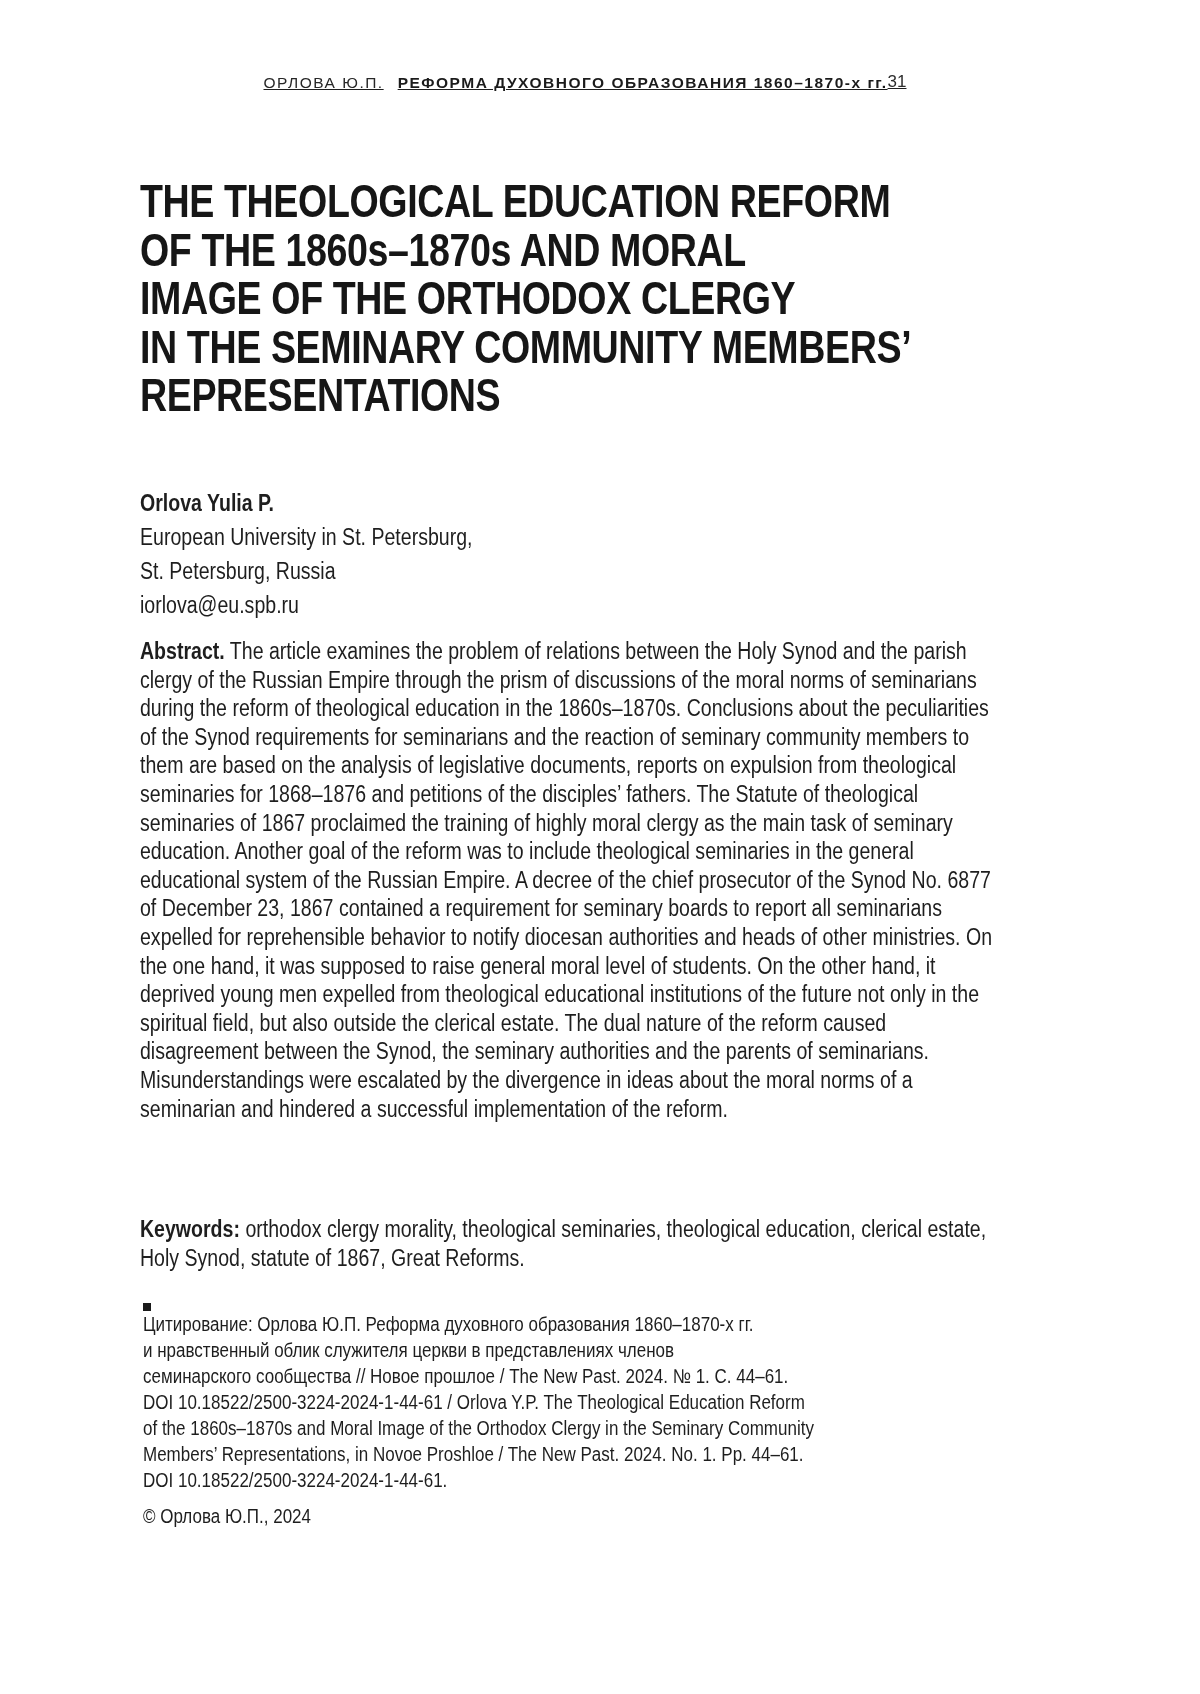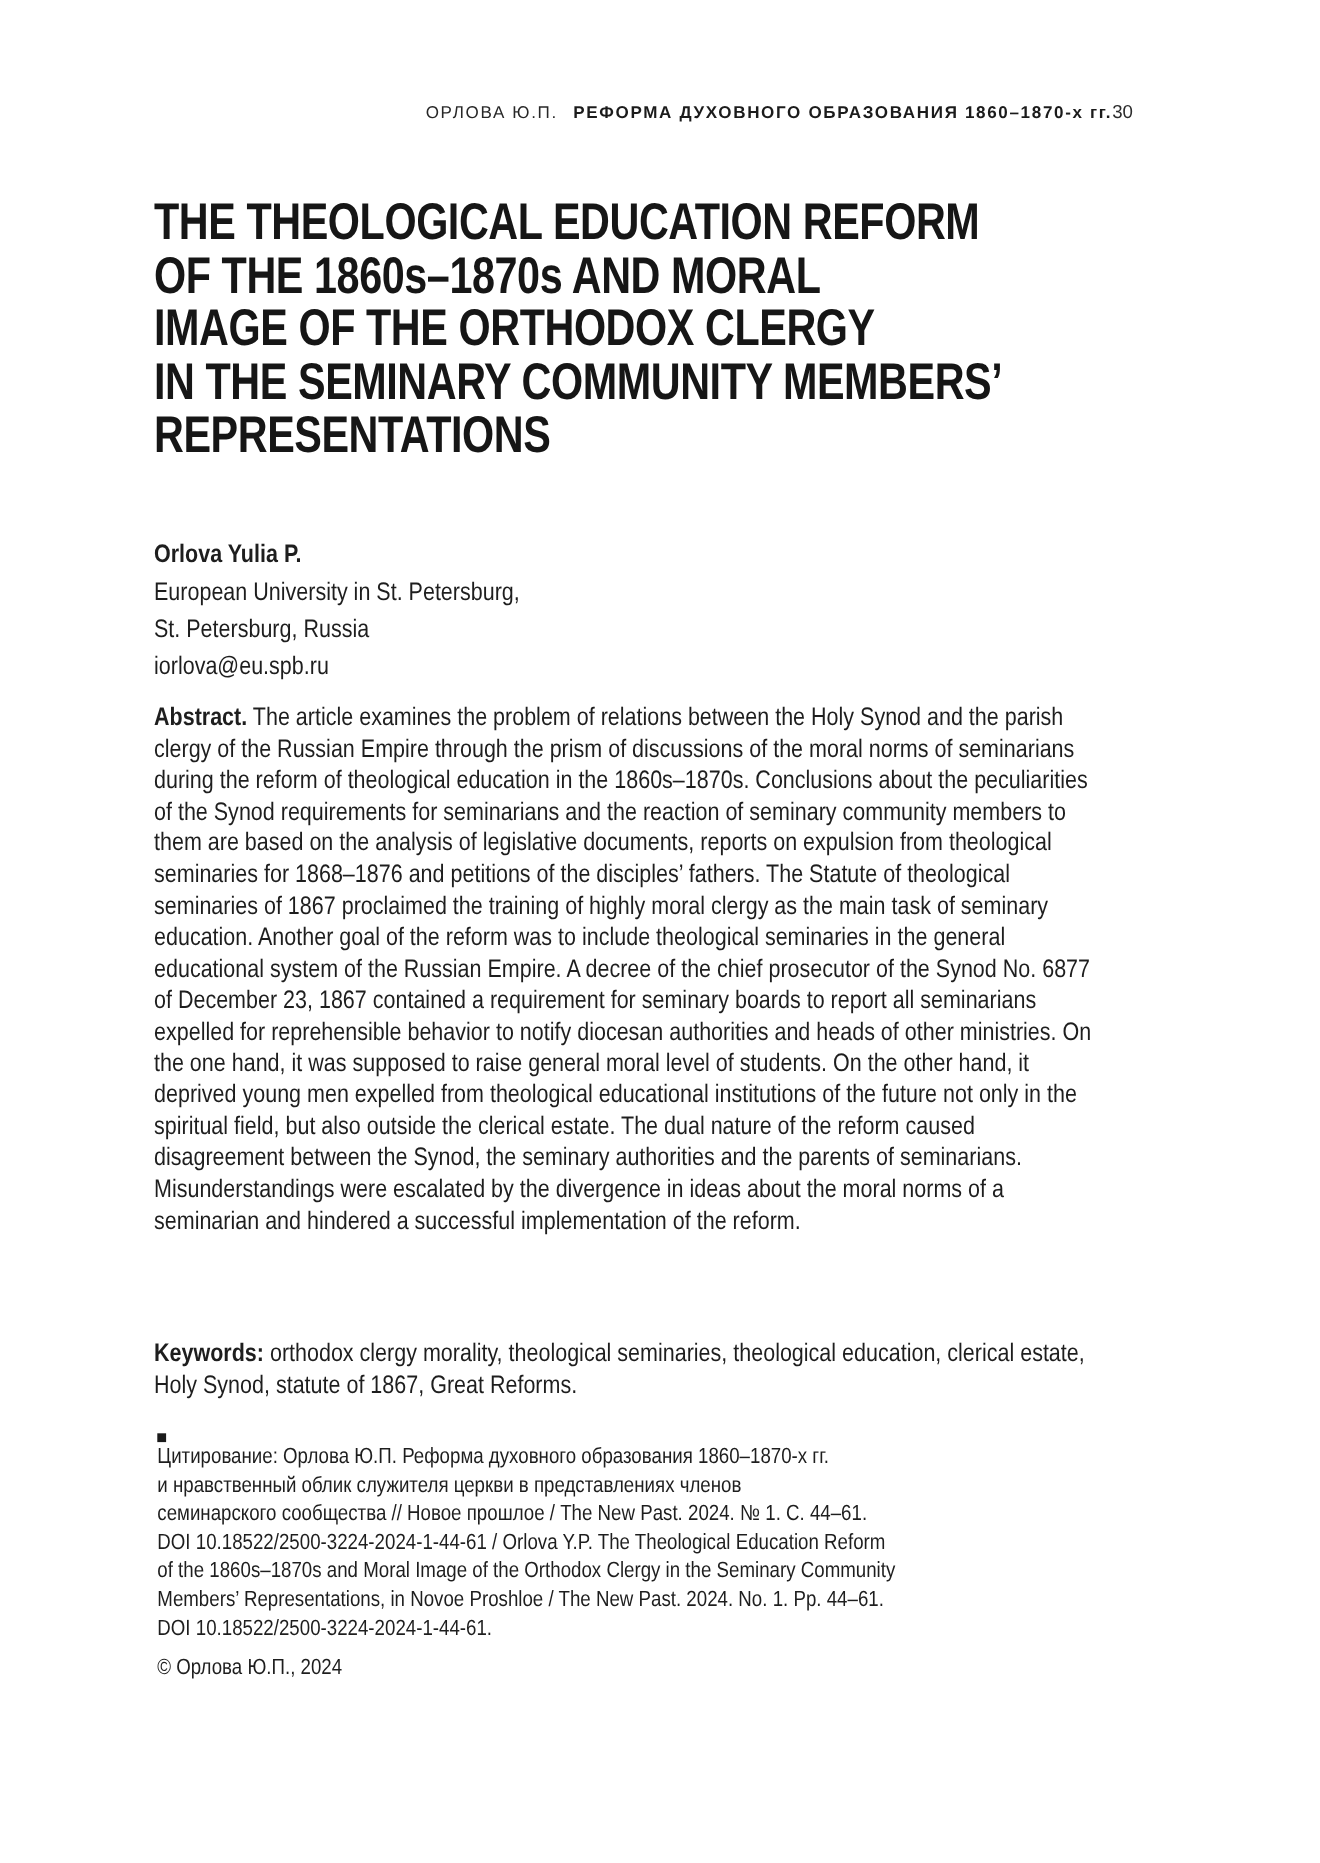--- a/index.html
+++ b/index.html
@@ -13,25 +13,26 @@
     overflow: hidden;
     margin: 0 auto;
     color: #1e1e1e;
   }
   
   .cond { transform: scaleX(0.85); transform-origin: 0 0; }
 
   .header {
     position: absolute;
     left: 140px;
-    top: 92px;
+    top: 72px;
     width: 890px;
     display: flex;
-    justify-content: flex-end;
+    justify-content: center;
     align-items: flex-end;
+    text-decoration: underline;
   }
   .header-left {
     font-size: 15.5px;
     letter-spacing: 1.5px;
     white-space: nowrap;
     color: #272727;
   }
   .header-author { font-weight: 400; }
   .header-article { font-weight: 700; margin-left: 14px; color: #1b1b1b; }
   .header-pagenum { font-size: 17px; color: #2c2c2c; }
@@ -104,21 +105,21 @@
 </style>
 </head>
 <body>
 
 <div class="page">
 
   <div class="header">
     <div class="header-left">
       <span class="header-author">ОРЛОВА Ю.П.</span><span class="header-article">РЕФОРМА ДУХОВНОГО ОБРАЗОВАНИЯ 1860–1870-х гг.</span>
     </div>
-    <div class="header-pagenum">30</div>
+    <div class="header-pagenum">31</div>
   </div>
 
   <h1 class="article-title" style="margin:0;">THE THEOLOGICAL EDUCATION REFORM
 OF THE 1860s–1870s AND MORAL
 IMAGE OF THE ORTHODOX CLERGY
 IN THE SEMINARY COMMUNITY MEMBERS’
 REPRESENTATIONS</h1>
 
   <div class="author-block cond">
     <div class="author-name">Orlova Yulia P.</div>

